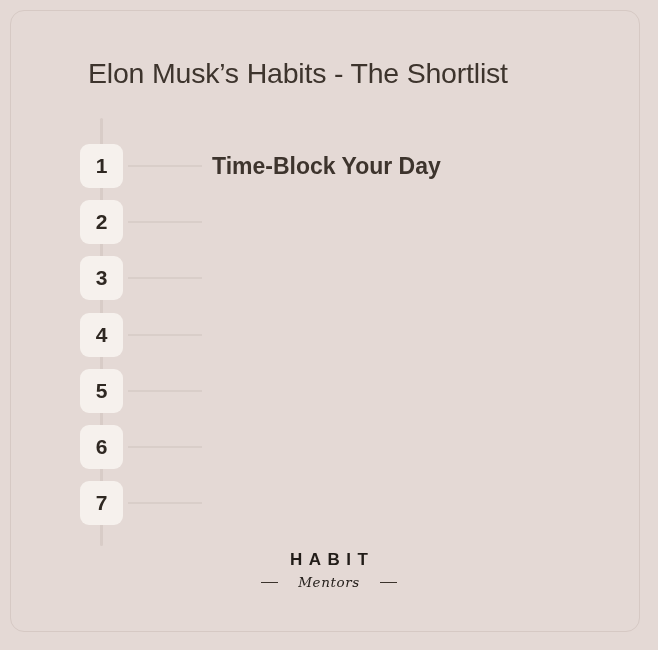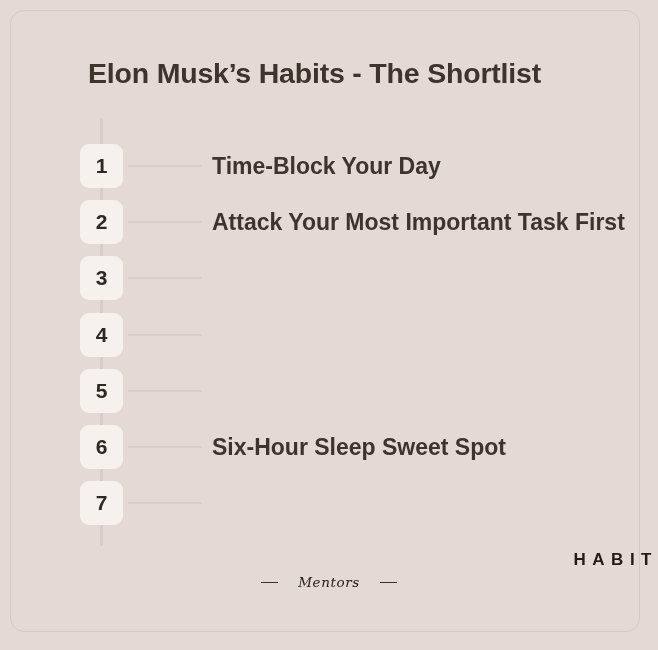--- a/index.html
+++ b/index.html
@@ -35,21 +35,21 @@
     box-sizing: border-box;
     pointer-events: none;
   }
 
   .title {
     position: absolute;
     left: 88px;
     top: 56px;
     width: 520px;
     font-size: 28.5px;
-    font-weight: bold;
+    font-weight: normal;
     color: #3d342d;
     letter-spacing: -0.2px;
     line-height: 34px;
     white-space: nowrap;
   }
 
   
   .spine {
     position: absolute;
     left: 100px;
@@ -113,21 +113,21 @@
     color: #3d342d;
     white-space: nowrap;
   }
 
   
   .footer {
     position: absolute;
     left: 0;
     top: 549px;
     width: 658px;
-    text-align: right;
+    text-align: center;
   }
   .logo-main {
     font-size: 17px;
     font-weight: bold;
     letter-spacing: 6.5px;
     color: #211c18;
     text-indent: 6.5px;
     line-height: 22px;
   }
   .logo-sub-wrap {
@@ -163,38 +163,36 @@
 
   <div class="list" id="habit-list">
       <div class="row" style="top: 144px;">
         <div class="badge">1</div>
         <div class="connector"></div>
         <div class="item-label">Time-Block Your Day</div>
       </div>
       <div class="row" style="top: 200.2px;">
         <div class="badge">2</div>
         <div class="connector"></div>
-        <div class="item-label">Attack Your Most Important Task First</div>
       </div>
       <div class="row" style="top: 256.4px;">
         <div class="badge">3</div>
         <div class="connector"></div>
       </div>
       <div class="row" style="top: 312.6px;">
         <div class="badge">4</div>
         <div class="connector"></div>
       </div>
       <div class="row" style="top: 368.8px;">
         <div class="badge">5</div>
         <div class="connector"></div>
       </div>
       <div class="row" style="top: 425px;">
         <div class="badge">6</div>
         <div class="connector"></div>
-        <div class="item-label">Six-Hour Sleep Sweet Spot</div>
       </div>
       <div class="row" style="top: 481.2px;">
         <div class="badge">7</div>
         <div class="connector"></div>
       </div>
     </div>
 
   <div class="footer">
     <div class="logo-main">HABIT</div>
     <div class="logo-sub-wrap">

